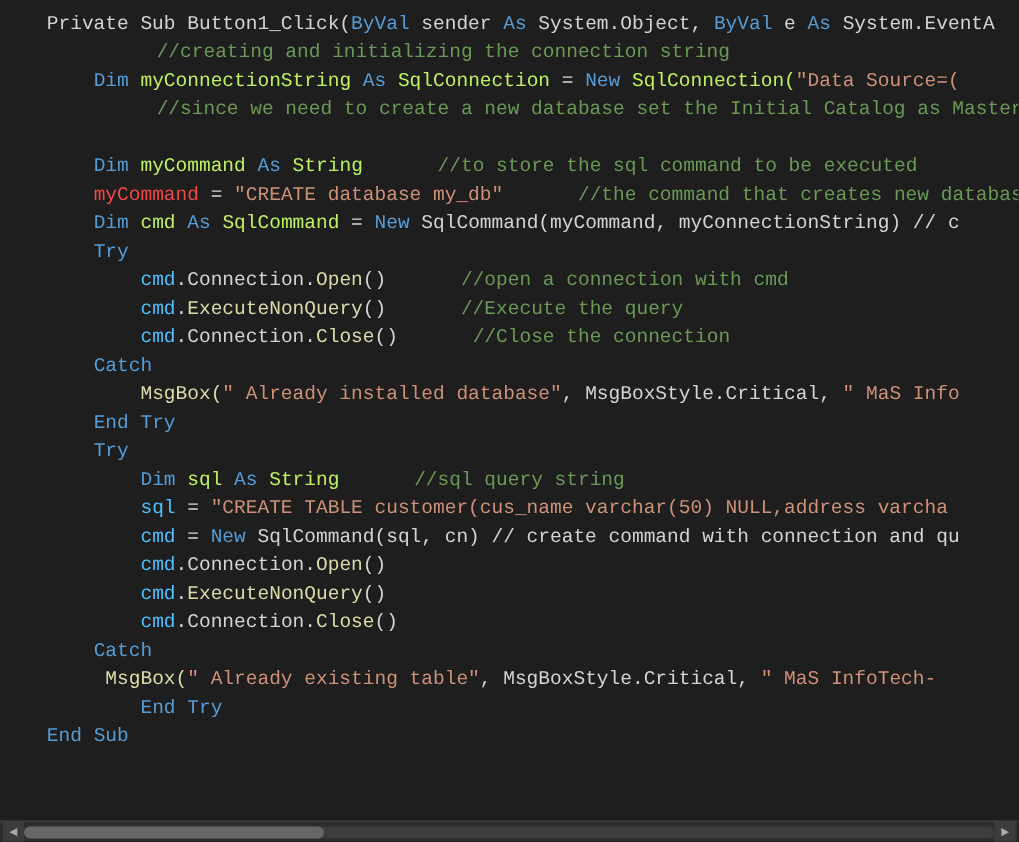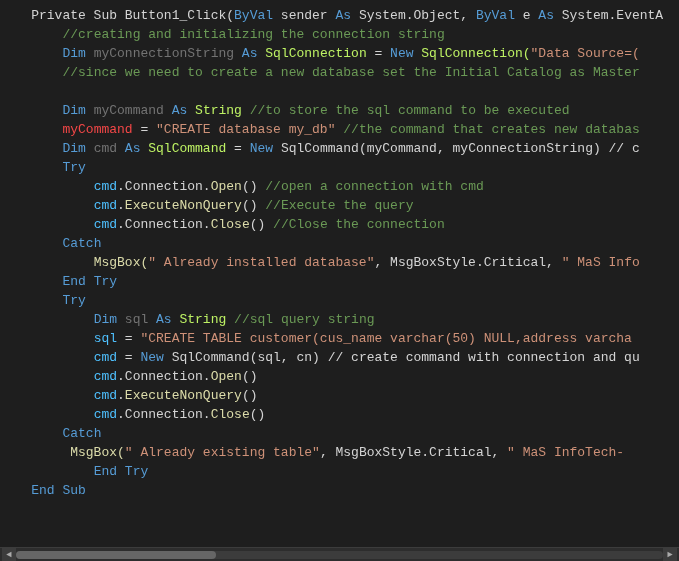--- a/index.html
+++ b/index.html
@@ -44,23 +44,23 @@
 
     .line-content {
       white-space: pre;
       line-height: 19px;
     }
 
     
     .kw { color: #569cd6; } 
     .type { color: #bef264; } 
     .str { color: #ce9178; } 
-    .comment { color: #6a9955; } 
+    .comment { color: #6a9955; margin-left: 42px; } 
     .plain { color: #d4d4d4; } 
-    .var { color: #737373; } 
+    .var { color: #bef264; } 
     .method { color: #dcdcaa; } 
     .red { color: #f44747; } 
     .cyan { color: #4fc1ff; }
 
     .scrollbar-area {
       height: 14px;
       background: #2d2d2d;
       display: flex;
       align-items: center;
       padding: 0 2px;

